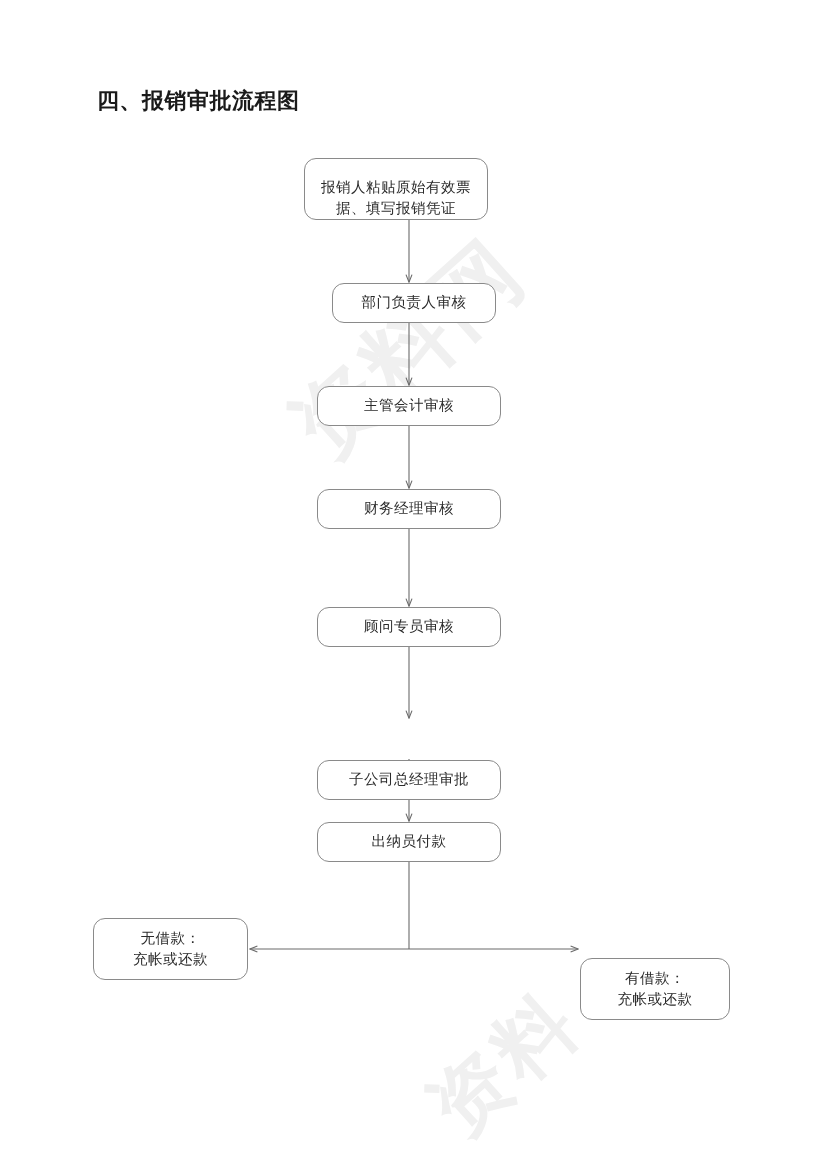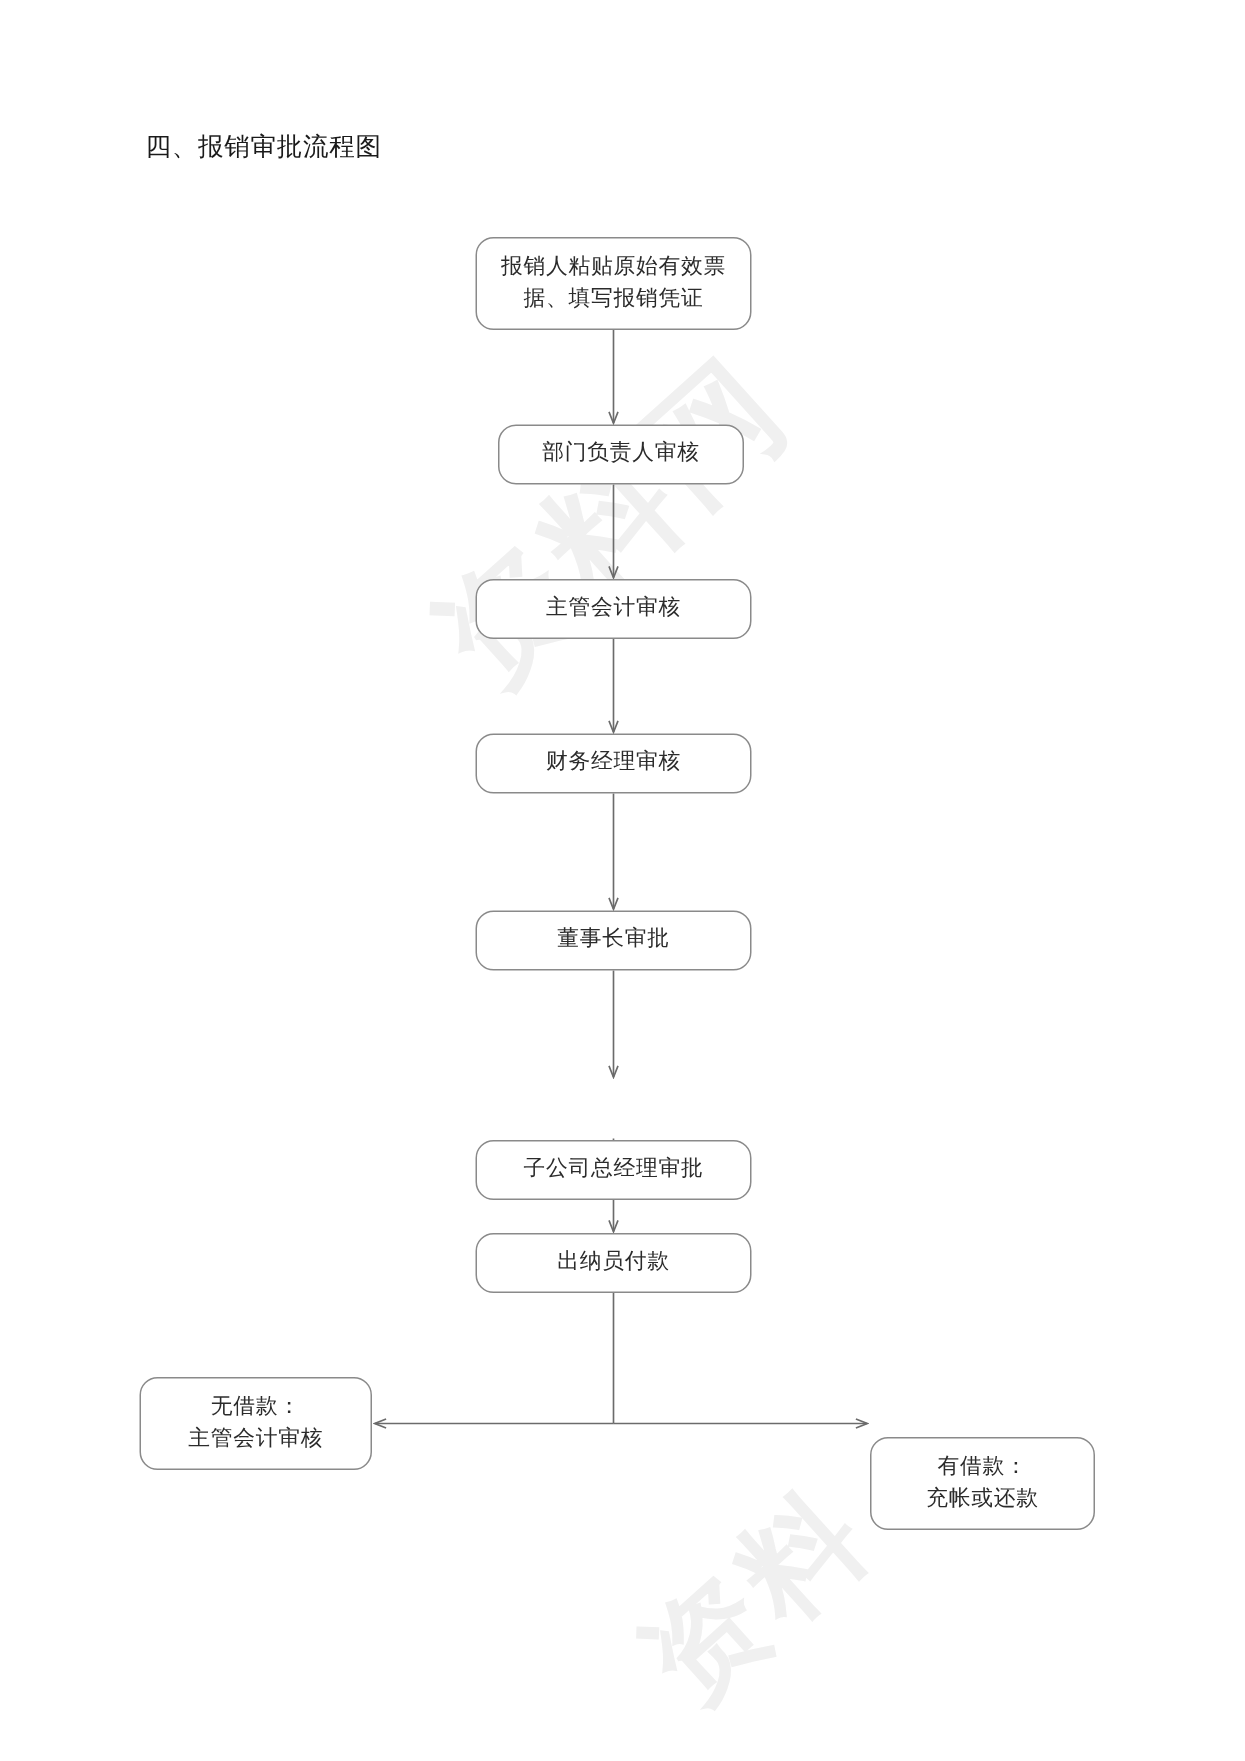--- a/index.html
+++ b/index.html
@@ -43,22 +43,22 @@
     transform: rotate(-42deg);
     transform-origin: left top;
     font-size: 78px;
   }
 
   
   .page-title {
     position: absolute;
     left: 97px;
     top: 86px;
-    font-size: 17px;
-    font-weight: normal;
+    font-size: 22px;
+    font-weight: bold;
     color: #1a1a1a;
     letter-spacing: 0.5px;
     white-space: nowrap;
   }
 
   
   .flow {
     position: absolute;
     left: 0;
     top: 0;
@@ -121,52 +121,52 @@
         <line x1="409" y1="426" x2="409" y2="488" marker-end="url(#arr)"></line>
         <line x1="409" y1="529" x2="409" y2="606" marker-end="url(#arr)"></line>
         <line x1="409" y1="647" x2="409" y2="718" marker-end="url(#arr)"></line>
         <line x1="409" y1="759" x2="409" y2="821" marker-end="url(#arr)"></line>
         <line x1="409" y1="862" x2="409" y2="949"></line>
         <line x1="409" y1="949" x2="250" y2="949" marker-end="url(#arr)"></line>
         <line x1="409" y1="949" x2="578" y2="949" marker-end="url(#arr)"></line>
       </g>
     </svg>
 
-    <div class="node" style="left:317px; top:158px; width:184px; height:62px;">
+    <div class="node" style="left:304px; top:158px; width:184px; height:62px;align-items:flex-end;">
       <span class="label">报销人粘贴原始有效票
 据、填写报销凭证</span>
     </div>
 
     <div class="node" style="left:332px; top:283px; width:164px; height:40px;">
       <span class="label">部门负责人审核</span>
     </div>
 
     <div class="node" style="left:317px; top:386px; width:184px; height:40px;">
       <span class="label">主管会计审核</span>
     </div>
 
     <div class="node" style="left:317px; top:489px; width:184px; height:40px;text-align:right;">
       <span class="label">财务经理审核</span>
     </div>
 
     <div class="node" style="left:317px; top:607px; width:184px; height:40px;">
-      <span class="label">董事长审批</span>
+      <span class="label">顾问专员审核</span>
     </div>
 
     <div class="node" style="left:317px; top:760px; width:184px; height:40px;">
       <span class="label">子公司总经理审批</span>
     </div>
 
     <div class="node" style="left:317px; top:822px; width:184px; height:40px;">
       <span class="label">出纳员付款</span>
     </div>
 
     <div class="node" style="left:93px; top:918px; width:155px; height:62px;">
       <span class="label">无借款：
-主管会计审核</span>
+充帐或还款</span>
     </div>
 
     <div class="node" style="left:580px; top:918px; width:150px; height:62px;margin-top:40px;">
       <span class="label">有借款：
 充帐或还款</span>
     </div>
 
   </div>
 </div>
 

